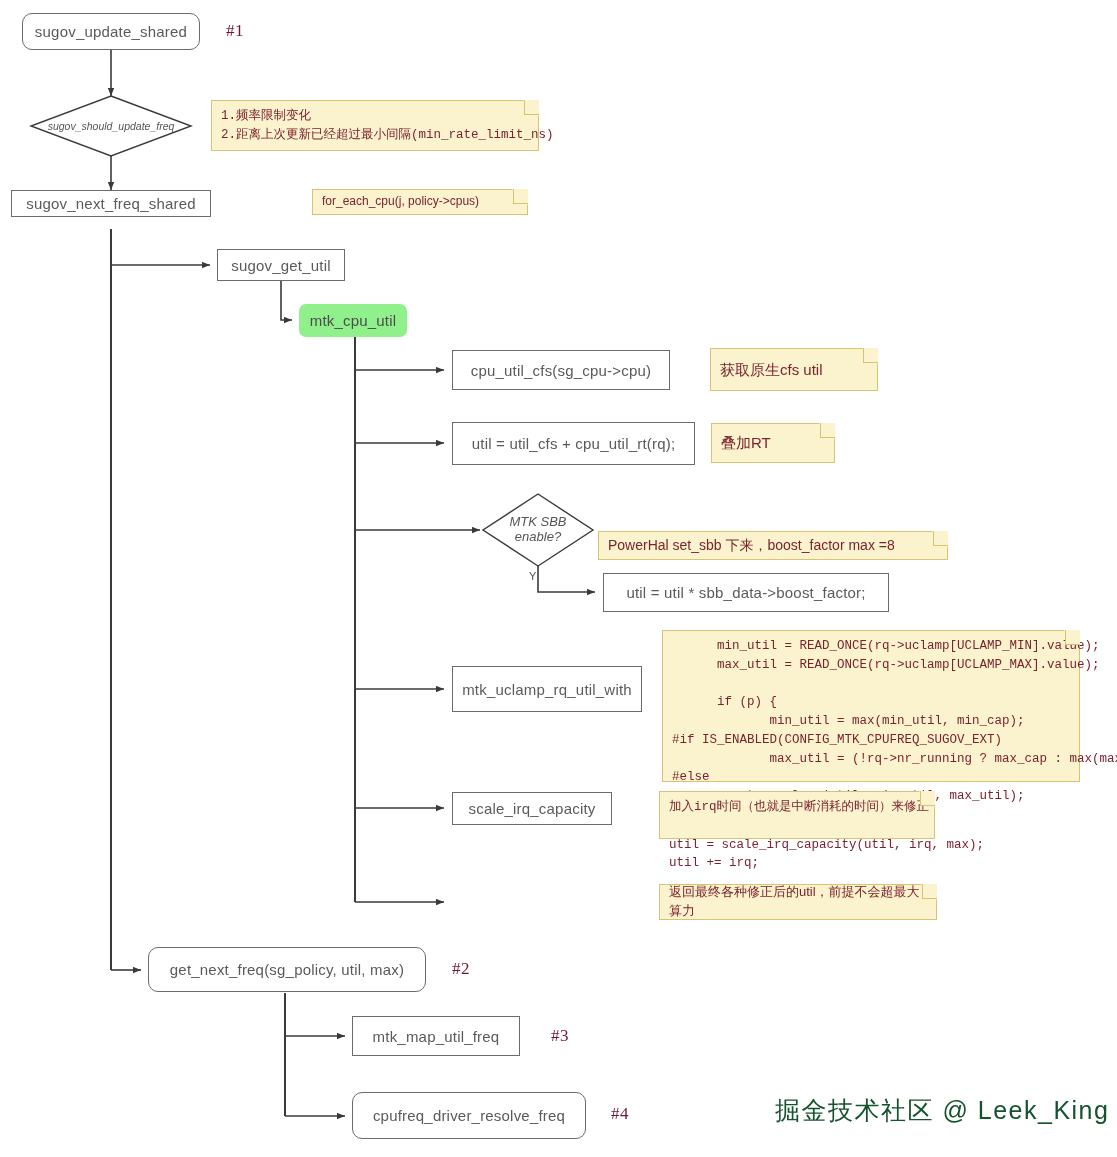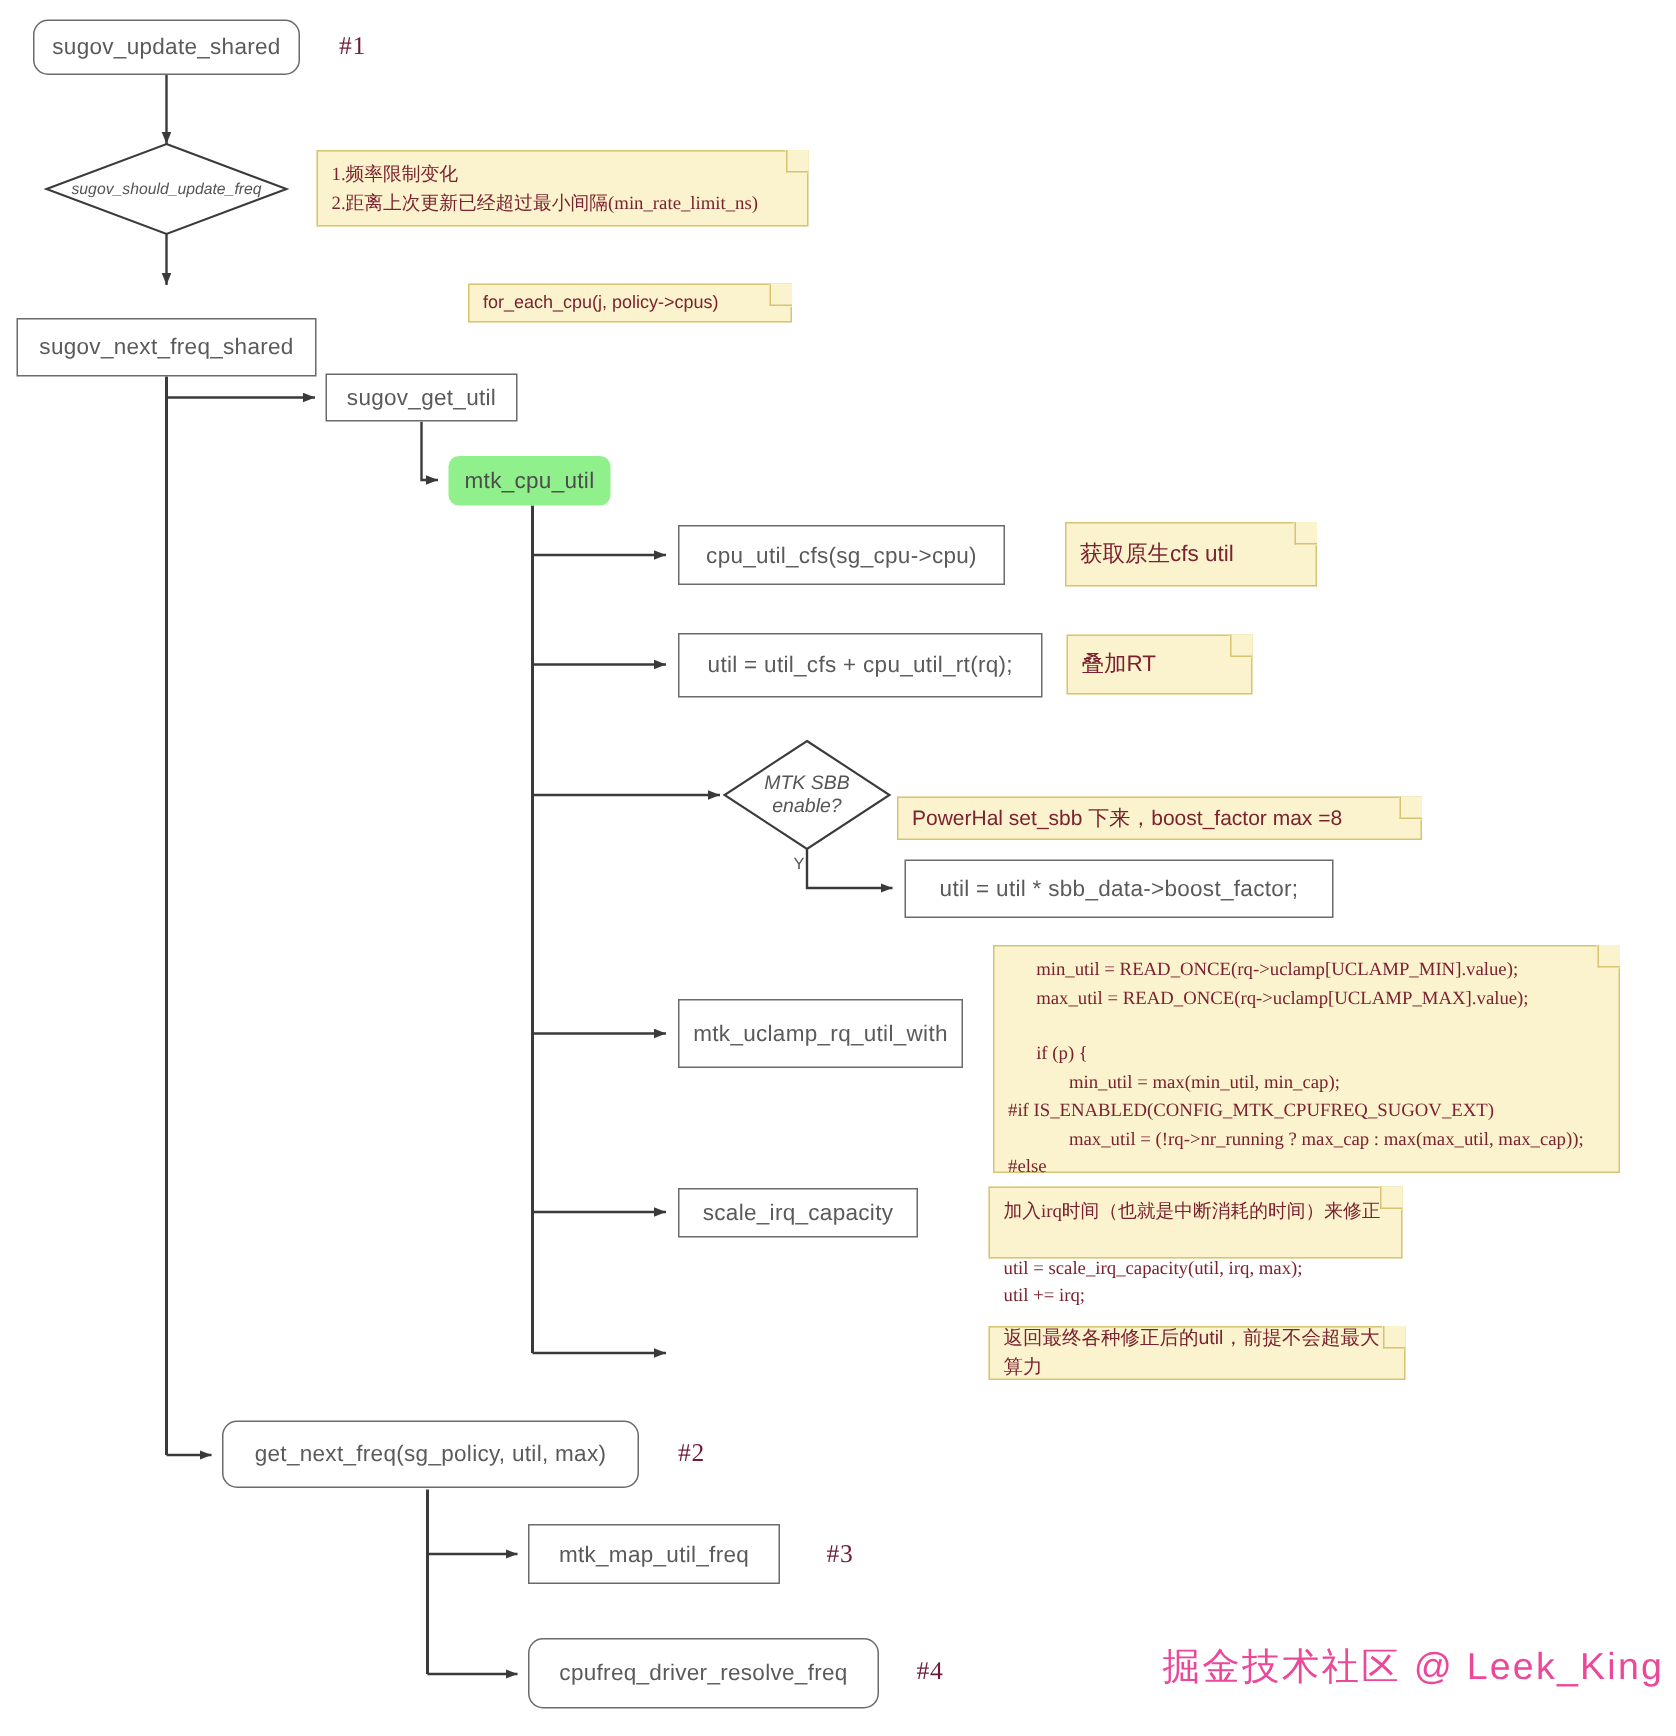--- a/index.html
+++ b/index.html
@@ -91,21 +91,21 @@
     top: -1px;
     width: 16px;
     height: 16px;
     background: #ffffff;
     clip-path: polygon(0 0, 100% 100%, 100% 0);
     box-sizing: border-box;
   }
   .note.center { display: flex; align-items: center; justify-content: flex-start; }
   .note pre {
     margin: 0;
-    font-family: Liberation Serif, serif;
+    font-family: Liberation Mono, monospace;
     font-size: 12.5px;
     line-height: 1.5;
     color: #7b2230;
     white-space: pre;
   }
   
   .marker {
     position: absolute;
     color: #6d1a3a;
     font-size: 17px;
@@ -114,21 +114,21 @@
   }
   
   .ylabel {
     position: absolute;
     color: #555;
     font-size: 11px;
   }
   
   .watermark {
     position: absolute;
-    color: #ec4899;
+    color: #14532d;
     font-size: 25px;
     letter-spacing: 1.5px;
     white-space: nowrap;
   }
 </style>
 </head>
 <body>
 
 <div id="canvas">
 
@@ -180,21 +180,21 @@
   </svg>
 
   <div class="node rounded" style="left:22px; top:13px; width:178px; height:37px;">
     <span>sugov_update_shared</span>
   </div>
 
   <div class="diamond" style="left:31px; top:96px; width:160px; height:60px;">
     <div class="dlabel" style="font-size:10.5px;">sugov_should_update_freq</div>
   </div>
 
-  <div class="node" style="left:11px; top:190px; width:200px; height:39px;margin-top:22px;">
+  <div class="node" style="left:11px; top:190px; width:200px; height:27px;">
     <span>sugov_next_freq_shared</span>
   </div>
 
   <div class="node" style="left:217px; top:249px; width:128px; height:32px;">
     <span>sugov_get_util</span>
   </div>
 
   <div class="node green" style="left:299px; top:304px; width:108px; height:33px;">
     <span>mtk_cpu_util</span>
   </div>

